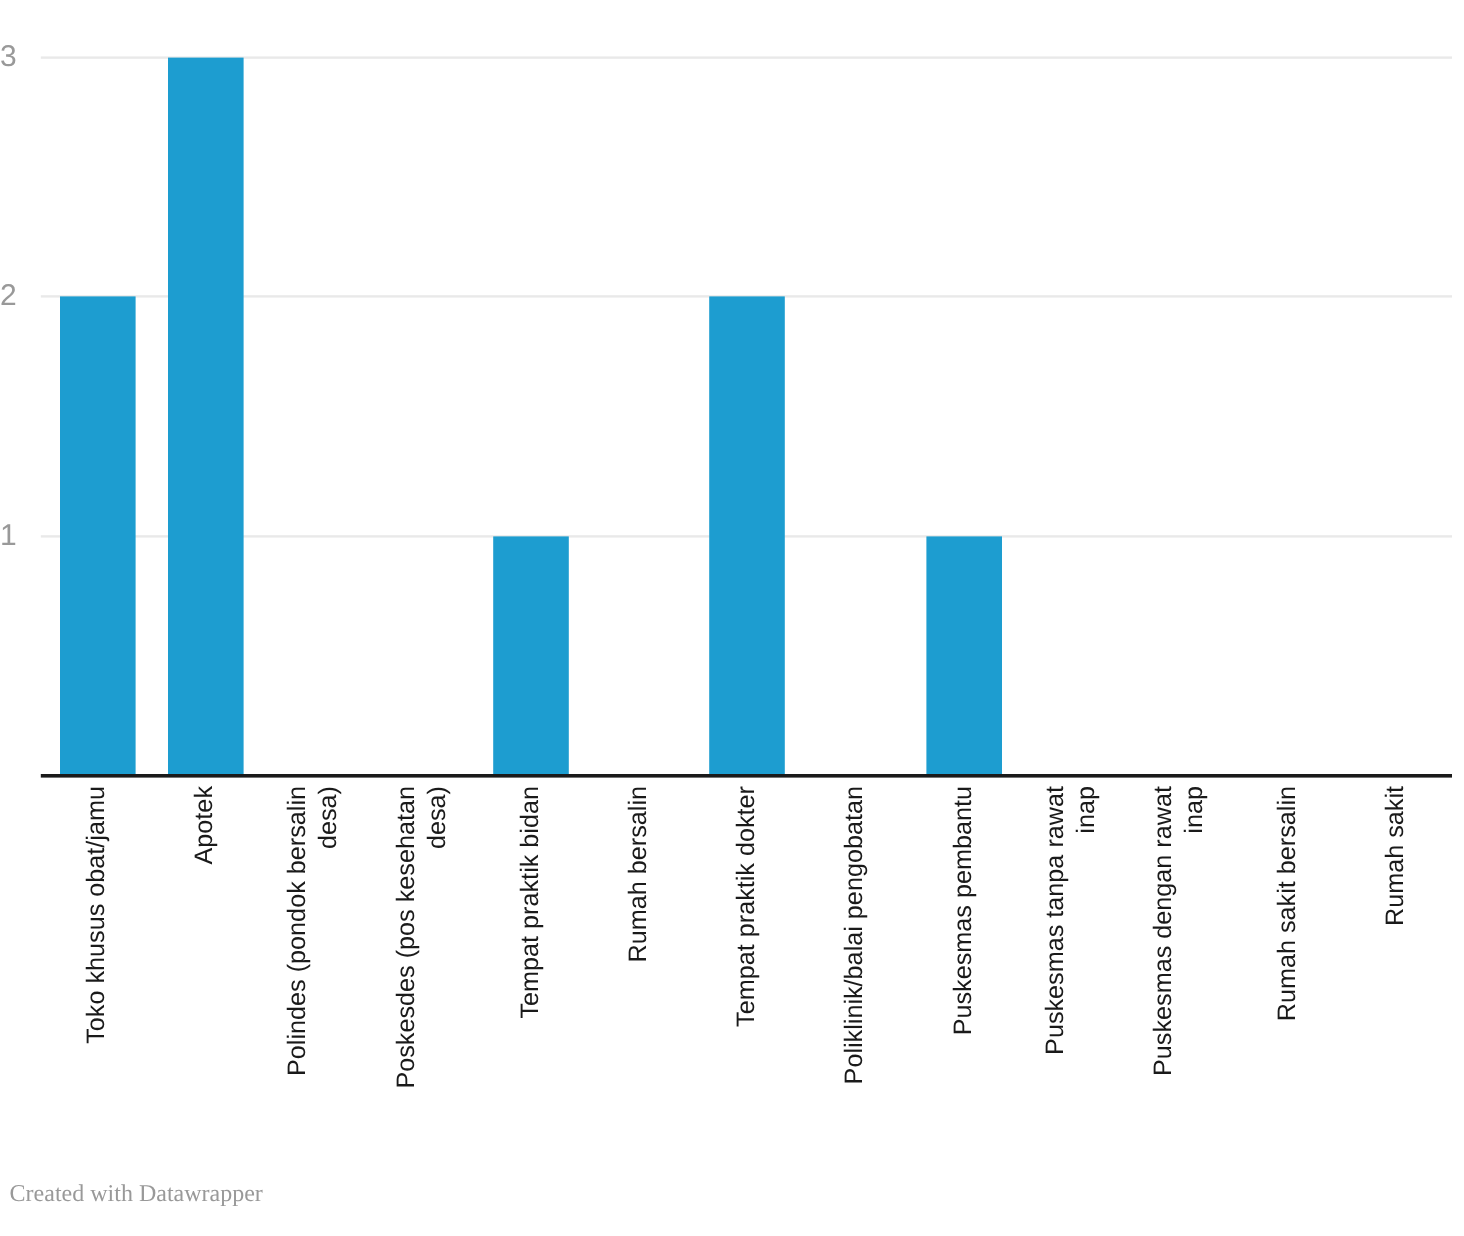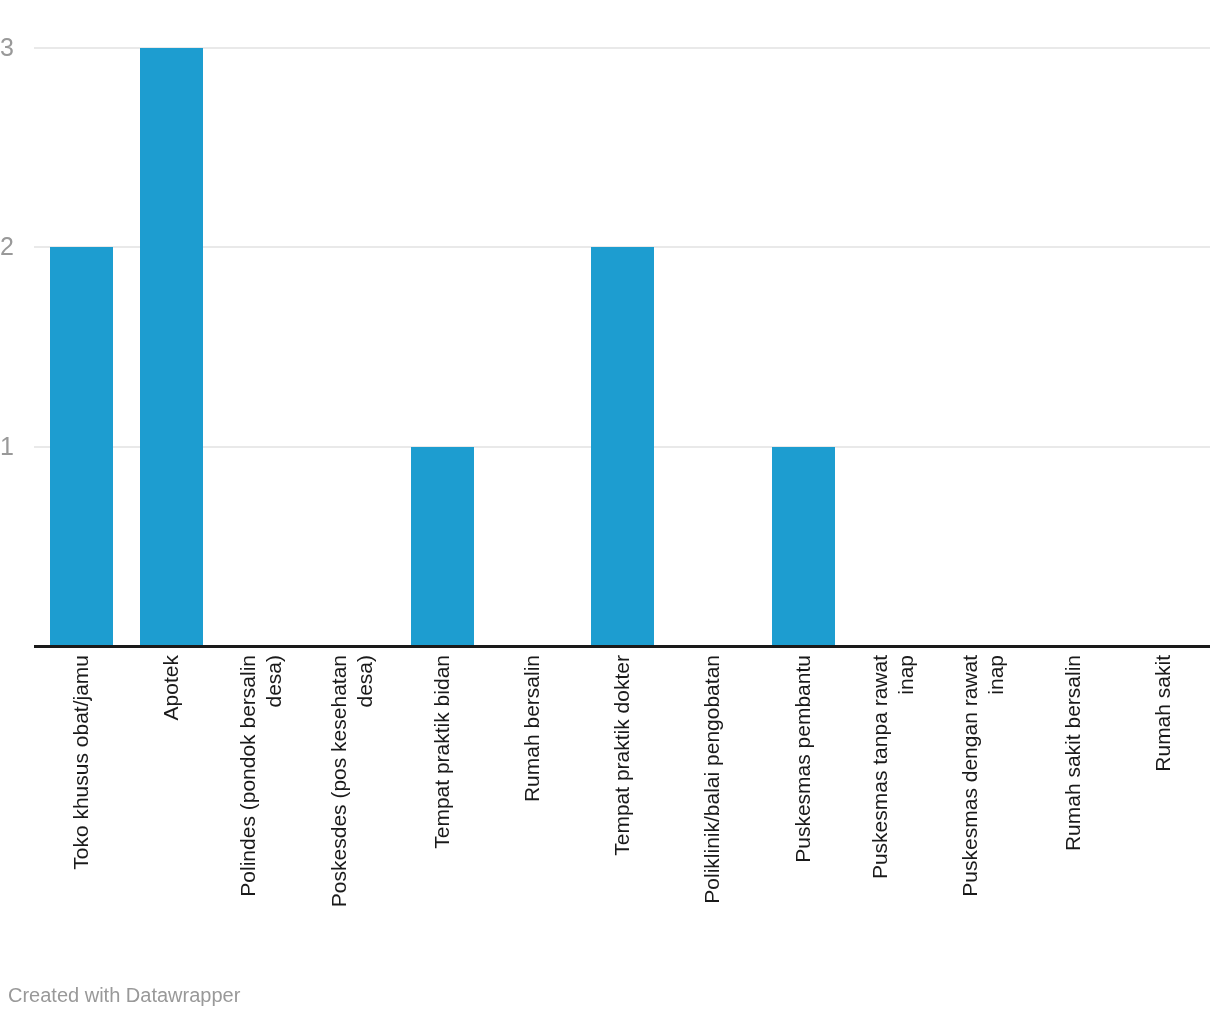--- a/index.html
+++ b/index.html
@@ -95,20 +95,21 @@
   }
 
   
   .footer-credit {
     position: absolute;
     left: 8px;
     top: 983px;
     font-size: 20px;
     line-height: 24px;
     color: #999999;
+    font-family: Liberation Serif, serif;
   }
 </style>
 </head>
 <body>
 
 <div id="chart-root">
 
   <div class="plot">
     <div id="gridlines">
         <div class="gridline" style="top: 445.7px;"></div>

